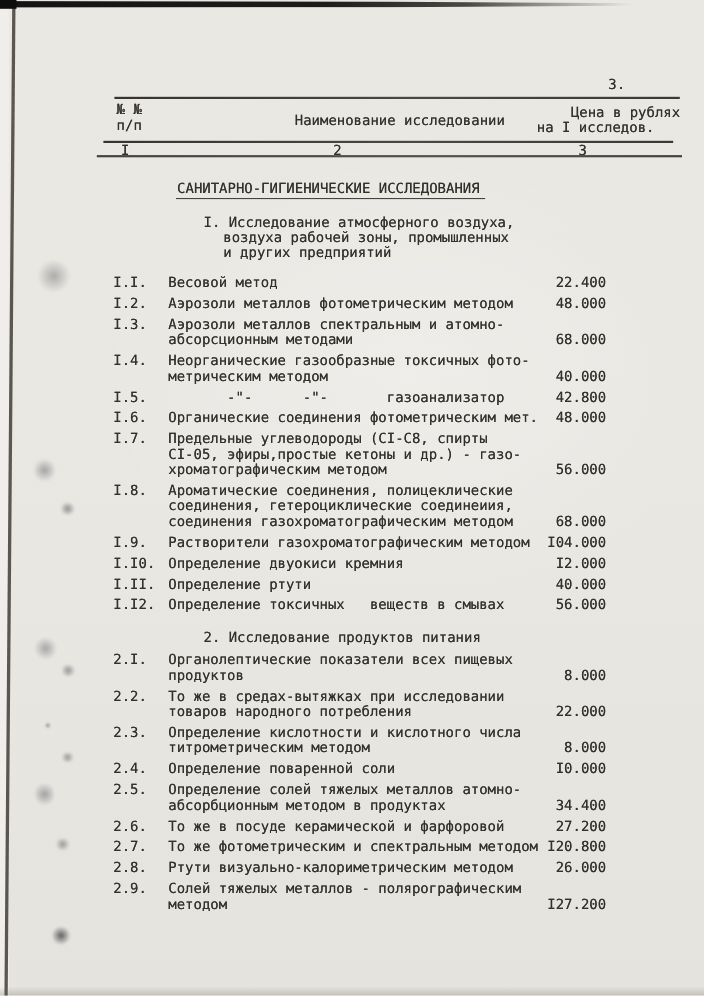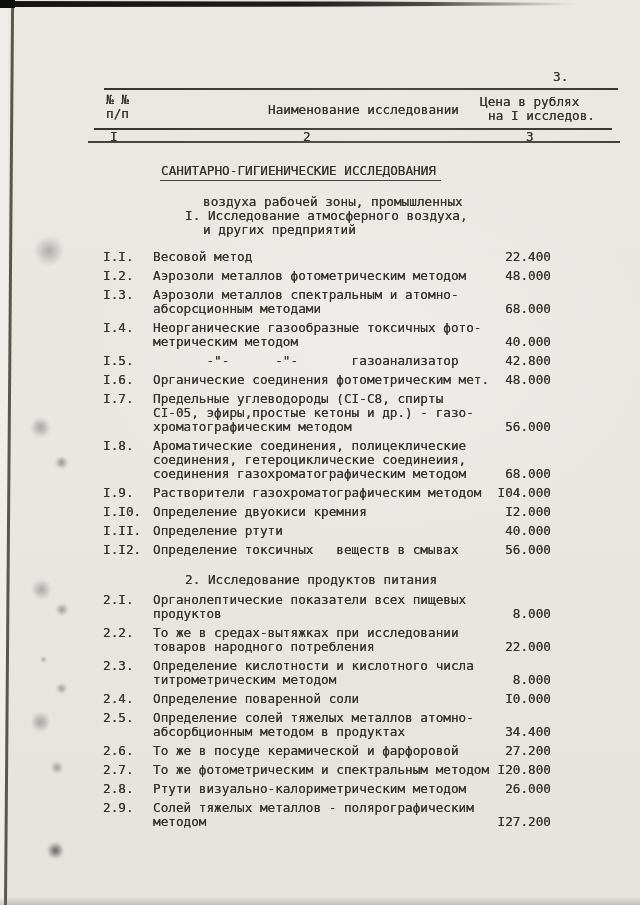--- a/index.html
+++ b/index.html
@@ -39,21 +39,21 @@
   .s10{left:47px;top:842px;width:17px;height:17px;background:radial-gradient(circle,rgba(38,38,42,.7),rgba(38,38,42,0) 72%);filter:blur(.8px);}
   
   .abs{position:absolute;white-space:pre;}
   .rule{position:absolute;height:2px;background:linear-gradient(90deg,#37342f,#4b4843 55%,#3c3935);}
   #rule1{left:104px;top:88px;width:514px;}
   #rule2{left:94px;top:128px;width:518px;}
   #rule3{left:88px;top:141px;width:532px;background:linear-gradient(90deg,#45423d,#55524c 60%,#45423d);}
   #page-number{left:553px;top:70px;}
   #th-c1a{left:106px;top:93px;} #th-c1b{left:106px;top:107px;}
   #th-c2{left:268px;top:103px;}
-  #th-c3a{left:480px;top:95px;} #th-c3b{left:488px;top:109px;}
+  #th-c3a{left:519px;top:95px;} #th-c3b{left:488px;top:109px;}
   #cn1{left:110px;top:130px;} #cn2{left:303px;top:130px;} #cn3{left:526px;top:130px;}
   
   #content{position:absolute;left:99px;top:164px;width:452px;}
   .doc-title{margin-left:61px;width:fit-content;padding:0 5px 2px 1px;
     border-bottom:1.6px solid #46433d;margin-bottom:0;}
   .section-heading{margin-top:16px;margin-bottom:6px;}
   .section:nth-child(2) .section-heading{margin-top:14px;margin-bottom:13px;}
   .h-line{margin-left:104px;white-space:pre;}
   .h-line.first{margin-left:86px;}
   .item{display:flex;margin-bottom:5px;}
@@ -95,22 +95,22 @@
   <div id="cn1" class="abs tw">I</div>
   <div id="cn2" class="abs tw">2</div>
   <div id="cn3" class="abs tw">3</div>
   <div id="rule3" class="rule"></div>
 
   <div id="content" class="tw">
     <div class="doc-title">САНИТАРНО-ГИГИЕНИЧЕСКИЕ ИССЛЕДОВАНИЯ</div>
 
   <div class="section">
     <div class="section-heading">
+          <div class="h-line first">I. Исследование атмосферного воздуха,</div>
           <div class="h-line">воздуха рабочей зоны, промышленных</div>
-          <div class="h-line first">I. Исследование атмосферного воздуха,</div>
           <div class="h-line">и других предприятий</div>
         </div>
     <div class="section-items">
   <div class="item">
     <div class="num">I.I.</div>
     <div class="text">
               <div class="t-line">Весовой метод</div>
             </div>
     <div class="price">22.400</div>
   </div>

